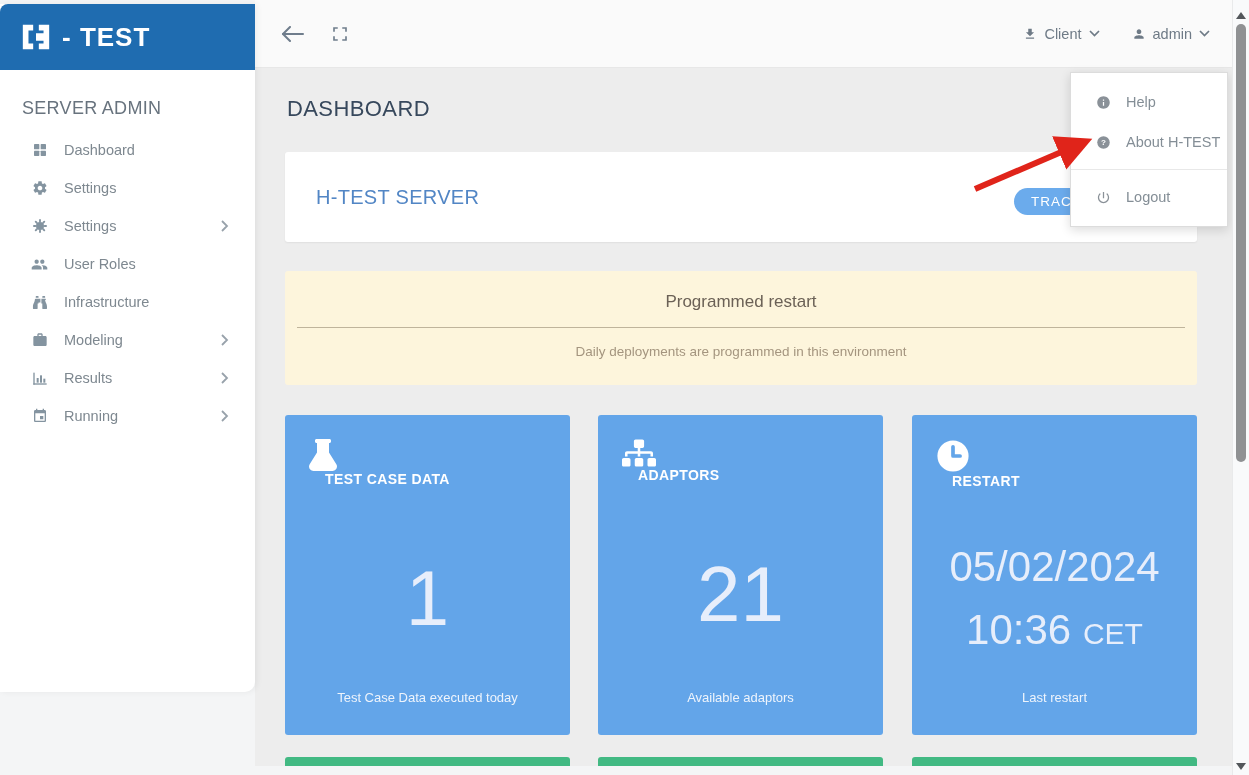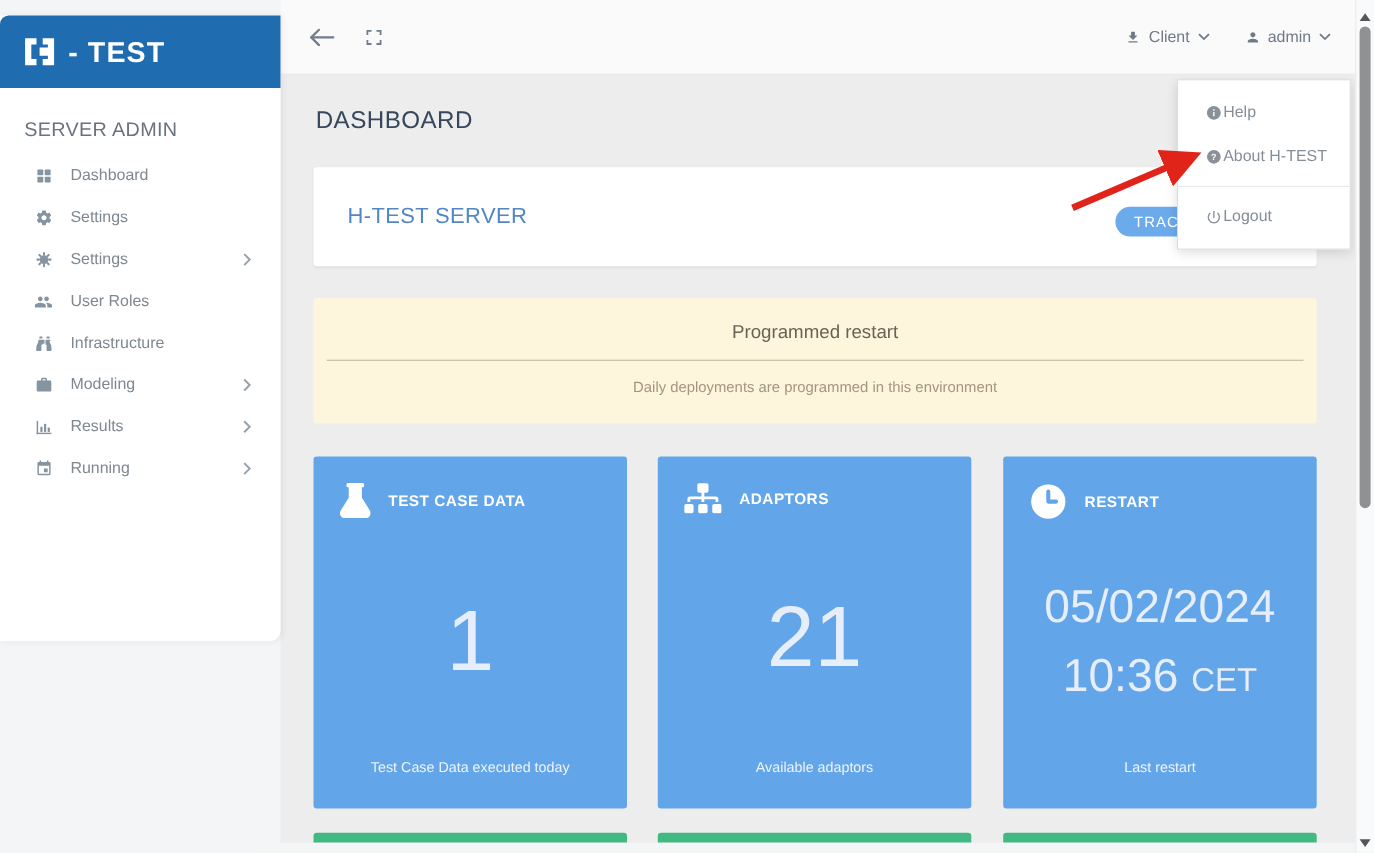--- a/index.html
+++ b/index.html
@@ -11,21 +11,21 @@
   .topbar { position:absolute; left:255px; top:0; width:977px; height:68px;
     background:#fafafa; border-bottom:1px solid #e7e7e7; display:flex; align-items:center;
     padding:0 22px 0 26px; }
   .tb-icon { color:#6f7d8c; display:flex; align-items:center; cursor:pointer; }
   .tb-icon + .tb-icon { margin-left:26px; }
   .tb-right { margin-left:auto; display:flex; align-items:center; gap:32px; }
   .tb-group { display:flex; align-items:center; gap:7px; color:#6e7a86; font-size:14.5px; cursor:pointer; }
   .tb-group svg { color:#6e7a86; }
 
   
-  .sidebar { position:absolute; left:0; top:14px; width:255px; height:569px; background:#ffffff;
+  .sidebar { position:absolute; left:0; top:4px; width:255px; height:688px; background:#ffffff;
     box-shadow:2px 0 6px rgba(0,0,0,0.06); border-bottom-right-radius:10px; z-index:2; }
   .logo { height:66px; background:#1f6cb0; border-top-left-radius:8px; display:flex;
     align-items:center; padding-left:20px; color:#fff; }
   .logo-text { font-size:26px; font-weight:700; letter-spacing:1px; margin-left:10px; }
   .side-heading { padding:28px 0 12px 22px; font-size:18px; color:#68737e; letter-spacing:0.3px; }
   .nav-item { display:flex; align-items:center; height:38px; padding:0 26px 0 30px;
     color:#7e8890; cursor:pointer; }
   .nav-icon { width:19px; display:flex; justify-content:center; color:#8494a0; }
   .nav-label { margin-left:15px; font-size:14.5px; }
   .nav-chevron { margin-left:auto; color:#98a2ab; display:flex; }
@@ -45,21 +45,21 @@
 
   .alert-box { position:absolute; left:30px; top:203px; width:912px; height:114px; background:#fdf5dc;
     border-radius:3px; text-align:center; padding-top:21px; }
   .alert-title { font-size:17px; color:#6b6156; }
   .alert-divider { border:none; border-top:1px solid rgba(141,125,102,0.55); margin:15px 12px 0 12px; }
   .alert-msg { margin-top:16px; font-size:13.5px; color:#a4957f; }
 
   .stat-card { position:absolute; top:347px; width:285px; height:320px; background:#63a5e9;
     border-radius:3px; color:#fff; cursor:pointer; }
   .stat-card.c0 { left:30px; } .stat-card.c1 { left:343px; } .stat-card.c2 { left:657px; }
-  .stat-head { display:flex; align-items:center; padding:24px 0 0 24px; }
+  .stat-head { display:flex; padding:24px 0 0 24px;flex-direction:column; }
   .stat-head-label { margin-left:16px; font-size:14px; font-weight:700; letter-spacing:0.4px; }
   .stat-value { margin-top:72px; text-align:center; font-size:78px; font-weight:300;
     color:#e7eefb; line-height:1; }
   .stat-date { margin-top:56px; text-align:center; font-size:42px; font-weight:300;
     color:#e7eefb; line-height:1.05; }
   .stat-time { margin-top:19px; text-align:center; font-size:42px; font-weight:300;
     color:#e7eefb; line-height:1.05; }
   .stat-tz { font-size:30px; }
   .stat-footer { position:absolute; bottom:30px; width:100%; text-align:center; font-size:13px;
     color:#eef4fc; }
@@ -67,21 +67,21 @@
   .green-bar { position:absolute; top:689px; width:285px; height:9px; background:#42b983;
     border-radius:3px 3px 0 0; }
   .green-bar.g0 { left:30px; } .green-bar.g1 { left:343px; } .green-bar.g2 { left:657px; }
 
   
   .user-menu { position:absolute; left:1070px; top:72px; width:158px; background:#fff;
     border:1px solid #dcdcdc; box-shadow:0 3px 10px rgba(0,0,0,0.14); z-index:10; padding:9px 0; }
   .menu-item { display:flex; align-items:center; height:40px; padding-left:24px; color:#848e96;
     font-size:14.5px; cursor:pointer; }
   .menu-item .mi-icon { display:flex; width:17px; justify-content:center; color:#8a9198; }
-  .menu-item .mi-label { }
+  .menu-item .mi-label { margin-left:14px; }
   .menu-divider { border:none; border-top:1px solid #e8e8e8; margin:7px 0; }
 
   
   .scrollbar { position:absolute; right:0; top:0; width:17px; height:775px; background:#f9fafb;
     border-left:1px solid #e9eaeb; z-index:30; }
   .sb-up { position:absolute; top:12px; left:3px; width:0; height:0;
     border-left:5px solid transparent; border-right:5px solid transparent;
     border-bottom:7px solid #53575b; cursor:pointer; }
   .sb-down { position:absolute; bottom:5px; left:3px; width:0; height:0;
     border-left:5px solid transparent; border-right:5px solid transparent;

